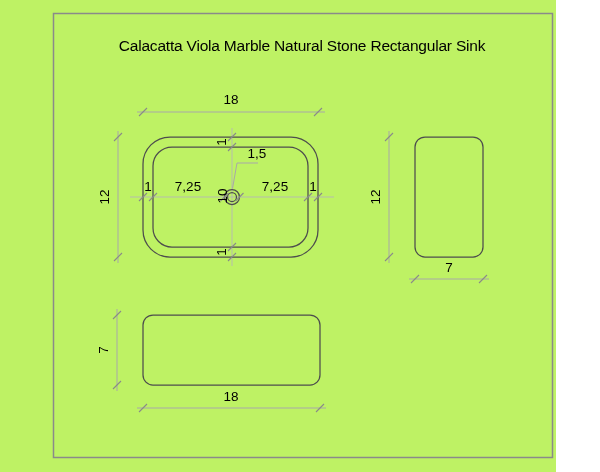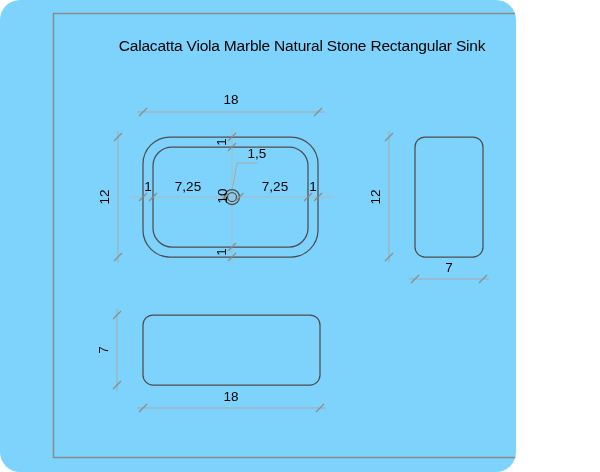--- a/index.html
+++ b/index.html
@@ -1,17 +1,17 @@
 <!DOCTYPE html>
 <html><head>
 <meta charset="utf-8">
 <style>
   html,body{margin:0;padding:0;background:#ffffff;}
-  #stage{position:relative;width:516px;height:472px;background:#7dd3fc;overflow:hidden;
-         font-family:"Liberation Sans",sans-serif;border-radius:20px;}
+  #stage{position:relative;width:556px;height:472px;background:#bef264;overflow:hidden;
+         font-family:"Liberation Sans",sans-serif;}
   svg{position:absolute;left:0;top:0;}
   .outline{stroke:#4d4d4d;stroke-width:1.25;fill:none;}
   .dimline{stroke:#a8a8a8;stroke-width:1;fill:none;}
   .tick{stroke:#8a8a8a;stroke-width:1.1;}
   .cline{stroke:#b5b5b5;stroke-width:0.9;}
   .leader{stroke:#a8a8a8;stroke-width:1;fill:none;}
   .frame{stroke:#8a8a8a;stroke-width:1.5;fill:none;}
   text{fill:#000000;font-size:13.5px;font-family:"Liberation Sans",sans-serif;}
   .title-text{font-size:15.5px;letter-spacing:-0.2px;}
 </style>

